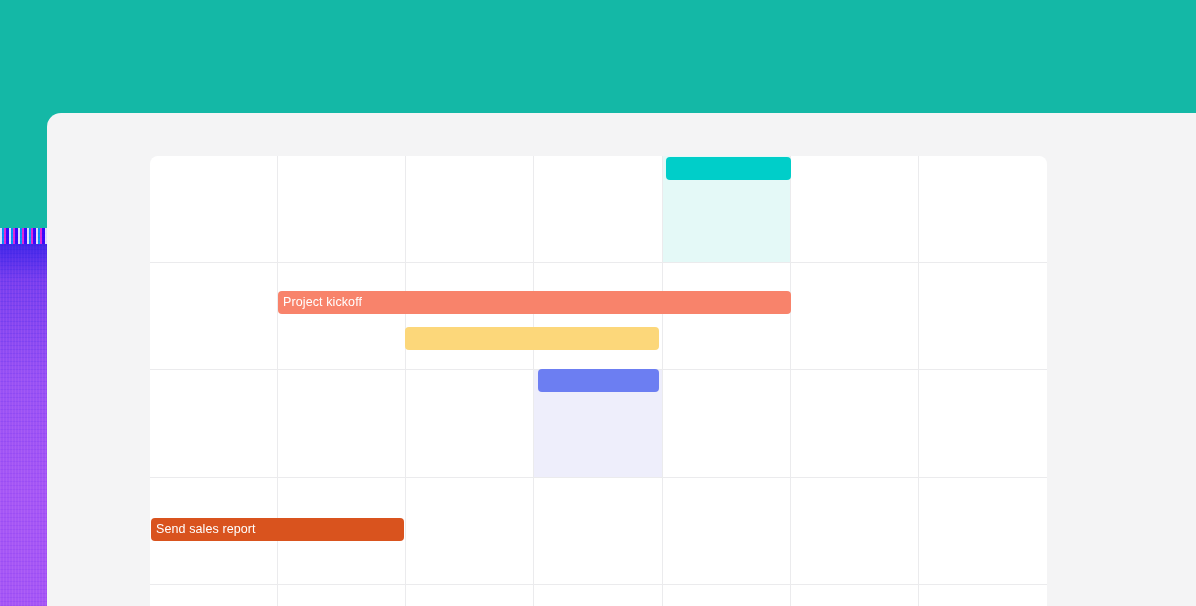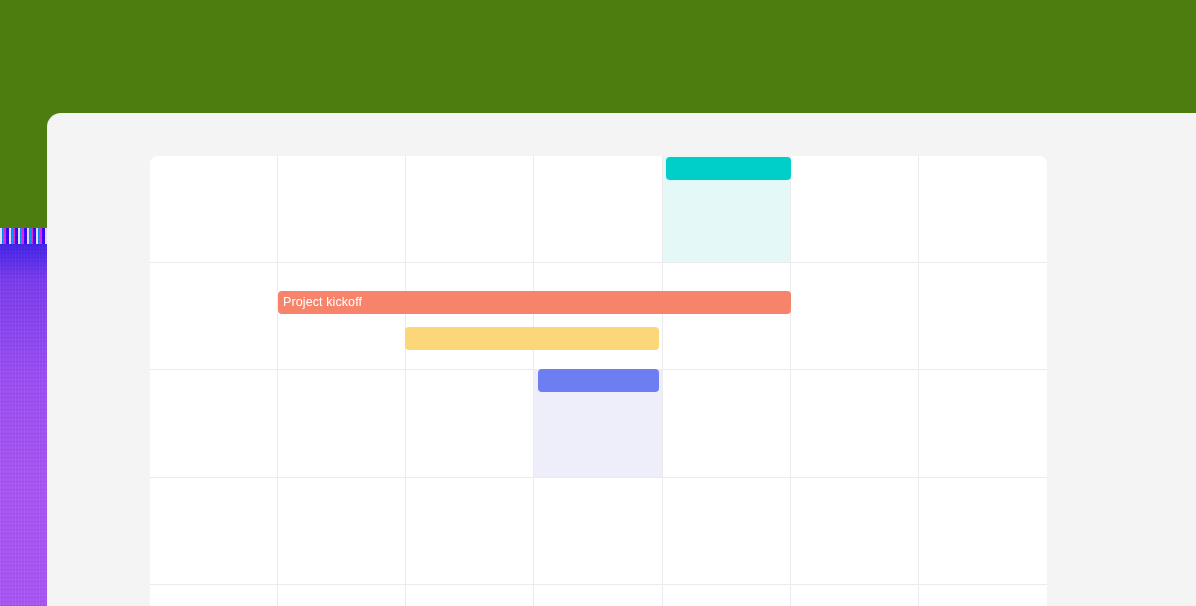--- a/index.html
+++ b/index.html
@@ -10,21 +10,21 @@
     height: 606px;
     overflow: hidden;
     background: #000000;
     font-family: "Liberation Sans", sans-serif;
   }
 
   #root {
     position: relative;
     width: 1196px;
     height: 606px;
-    background: #4d7c0f;
+    background: #14b8a6;
   }
 
   
   .edge-strip {
     position: absolute;
     top: 228px;
     width: 60px;
     height: 378px;
     background: linear-gradient(180deg,
         #2b1ae8 0%,
@@ -176,16 +176,17 @@
         <div class="cell"></div>
         <div class="cell"></div>
         <div class="cell"></div>
         <div class="cell"></div>
       </div>
     <div class="bars-layer" id="bars-layer">
         <div class="event-bar bar-teal no-label" style="left: 516px; top: 1px; width: 125px;"></div>
         <div class="event-bar bar-salmon" style="left: 128px; top: 135px; width: 513px;">Project kickoff</div>
         <div class="event-bar bar-yellow no-label" style="left: 255px; top: 171px; width: 254px;"></div>
         <div class="event-bar bar-blue no-label" style="left: 388px; top: 213px; width: 121px;"></div>
+        <div class="event-bar bar-orange" style="left: 1px; top: 362px; width: 253px;">Send sales report</div>
       </div>
   </div>
 
 </div>
 
 </body></html>

